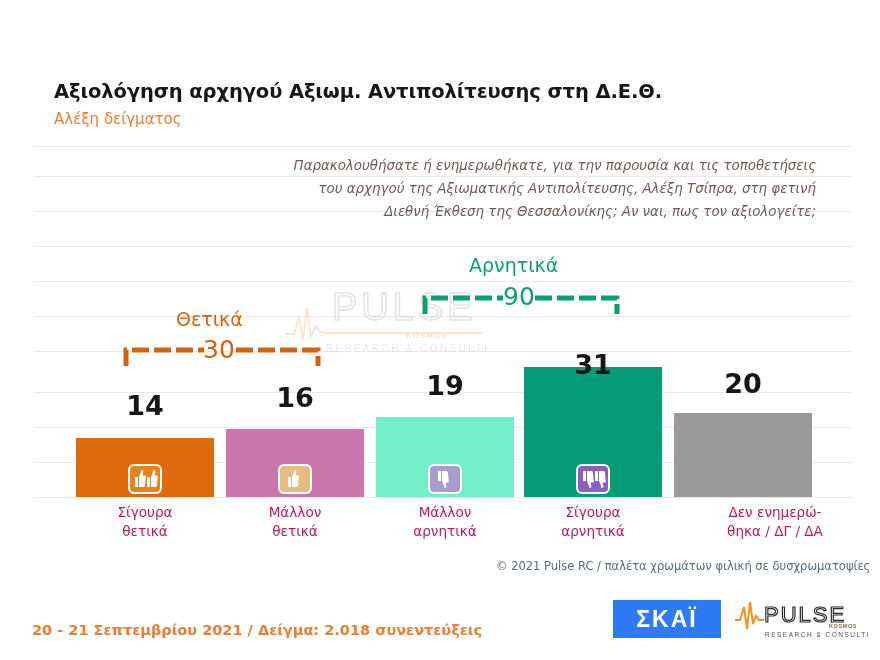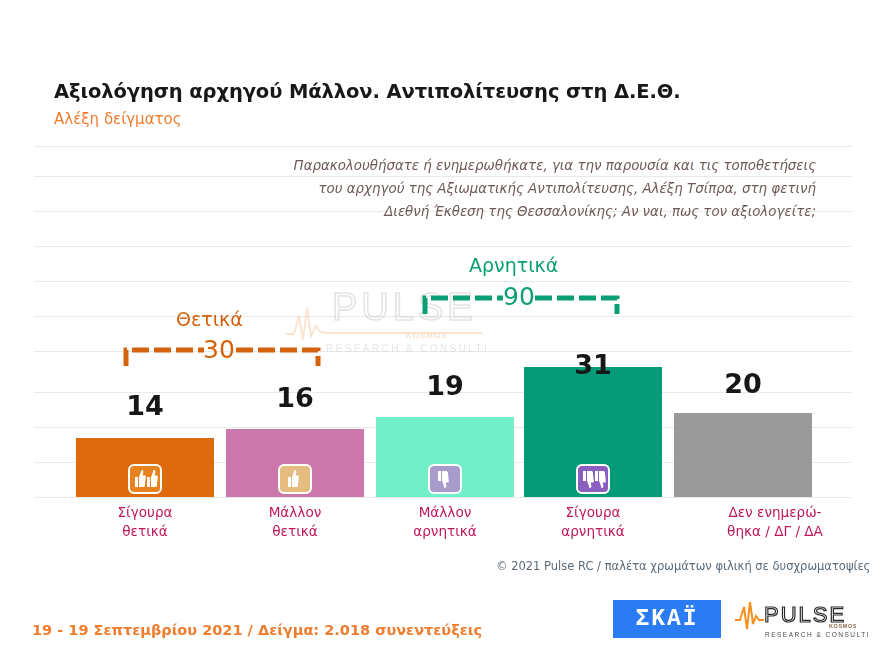--- a/index.html
+++ b/index.html
@@ -145,21 +145,21 @@
     background: #2b7cf4;
     display: flex;
     align-items: center;
     justify-content: center;
   }
   #skai-logo-text {
     color: #ffffff;
     font-size: 23px;
     font-weight: bold;
     letter-spacing: 2px;
-    font-family: Liberation Mono, monospace;
+    font-family: Liberation Sans, sans-serif;
   }
   #pulse-logo {
     position: absolute;
     left: 733px; top: 598px;
     width: 135px; height: 42px;
   }
 </style>
 </head>
 <body>
 
@@ -172,21 +172,21 @@
     <div class="gridline" style="top:246px"></div>
     <div class="gridline" style="top:281px"></div>
     <div class="gridline" style="top:316px"></div>
     <div class="gridline" style="top:351px"></div>
     <div class="gridline" style="top:392px"></div>
     <div class="gridline" style="top:427px"></div>
     <div class="gridline" style="top:462px"></div>
     <div class="gridline" style="top:497px"></div>
   </div>
 
-  <div id="title">Αξιολόγηση αρχηγού Μάλλον. Αντιπολίτευσης στη Δ.Ε.Θ.</div>
+  <div id="title">Αξιολόγηση αρχηγού Αξιωμ. Αντιπολίτευσης στη Δ.Ε.Θ.</div>
   <div id="subtitle">Αλέξη δείγματος</div>
 
   <div id="question">
     <span class="qline">Παρακολουθήσατε ή ενημερωθήκατε, για την παρουσία και τις τοποθετήσεις</span>
     <span class="qline">του αρχηγού της Αξιωματικής Αντιπολίτευσης, Αλέξη Τσίπρα, στη φετινή</span>
     <span class="qline">Διεθνή Έκθεση της Θεσσαλονίκης; Αν ναι, πως τον αξιολογείτε;</span>
   </div>
 
   <div id="watermark">
     <svg width="200" height="72" viewBox="0 0 200 72">
@@ -285,21 +285,21 @@
     <div class="bar-label" style="left:696px; width:158px;">
       <span>Δεν ενημερώ-</span>
       <span>θηκα / ΔΓ / ΔΑ</span>
     </div>
 
   </div>
 
   <div id="copyright">© 2021 Pulse RC  /  παλέτα χρωμάτων φιλική σε δυσχρωματοψίες</div>
 
   <div id="footer-bar"></div>
-  <div id="footer-text">19 - 19 Σεπτεμβρίου 2021  /  Δείγμα:  2.018 συνεντεύξεις</div>
+  <div id="footer-text">20 - 21 Σεπτεμβρίου 2021  /  Δείγμα:  2.018 συνεντεύξεις</div>
 
   <div id="skai-logo">
     <span id="skai-logo-text">ΣΚΑΪ</span>
   </div>
 
   <div id="pulse-logo">
     <svg width="135" height="42" viewBox="0 0 135 42">
       <polyline points="2,22 7,22 11,9 14,31 17,4 20,26 23,18 26,22 31,22" fill="none" stroke="#f5901e" stroke-width="2"></polyline>
       <text x="31" y="24" font-family="Liberation Sans, sans-serif" font-size="22" letter-spacing="2" fill="none" stroke="#2b2b2b" stroke-width="1.2">PULSE</text>
       <text x="96" y="30" font-family="Liberation Sans, sans-serif" font-size="5.5" font-weight="bold" letter-spacing="0.6" fill="#8a6a4a">KOSMOS</text>

